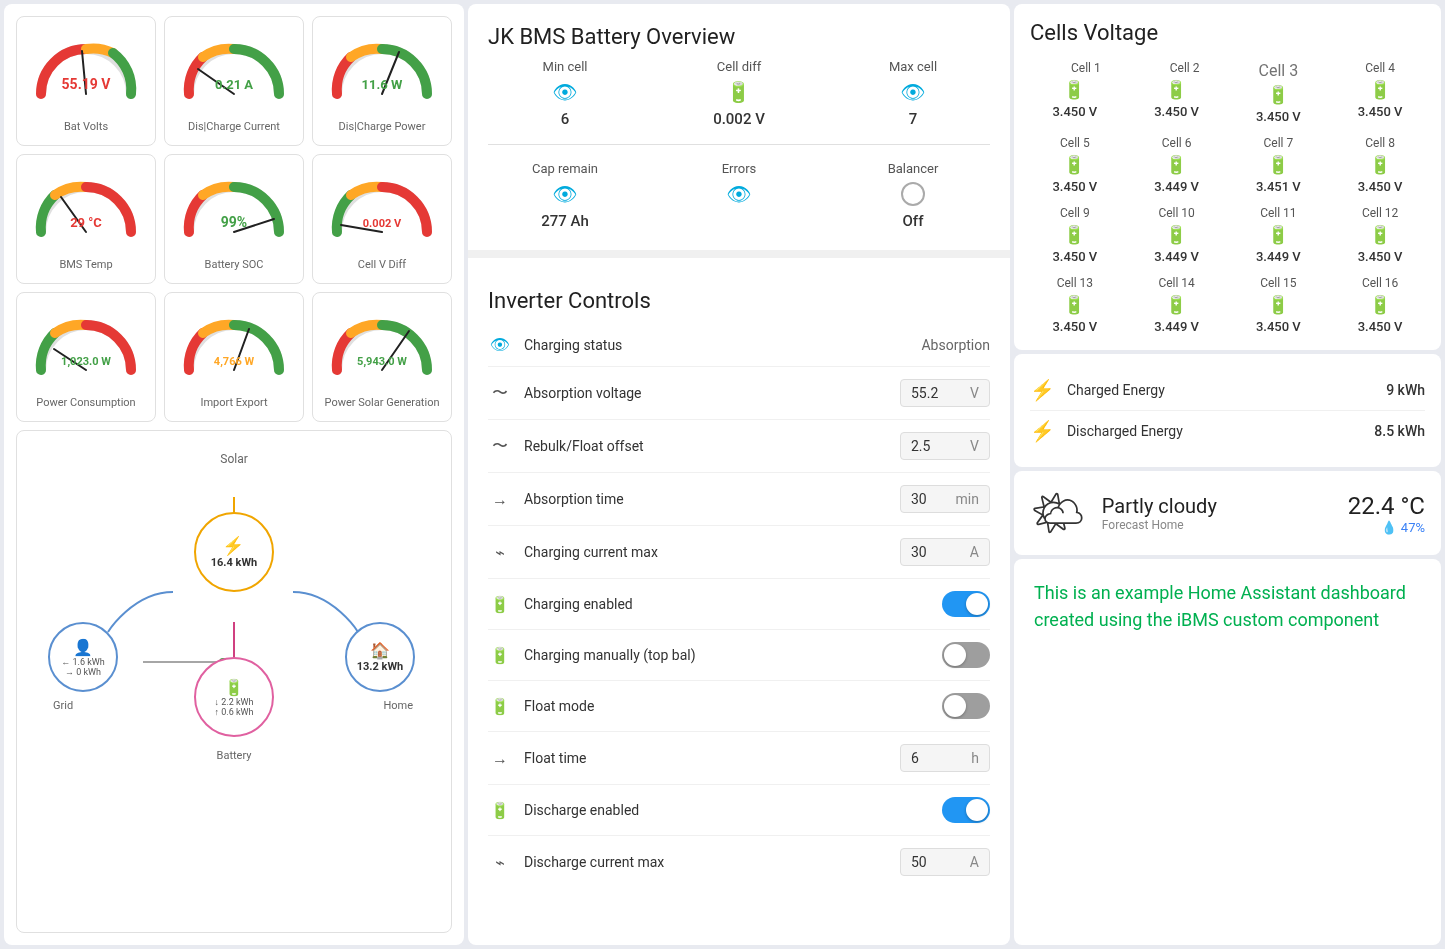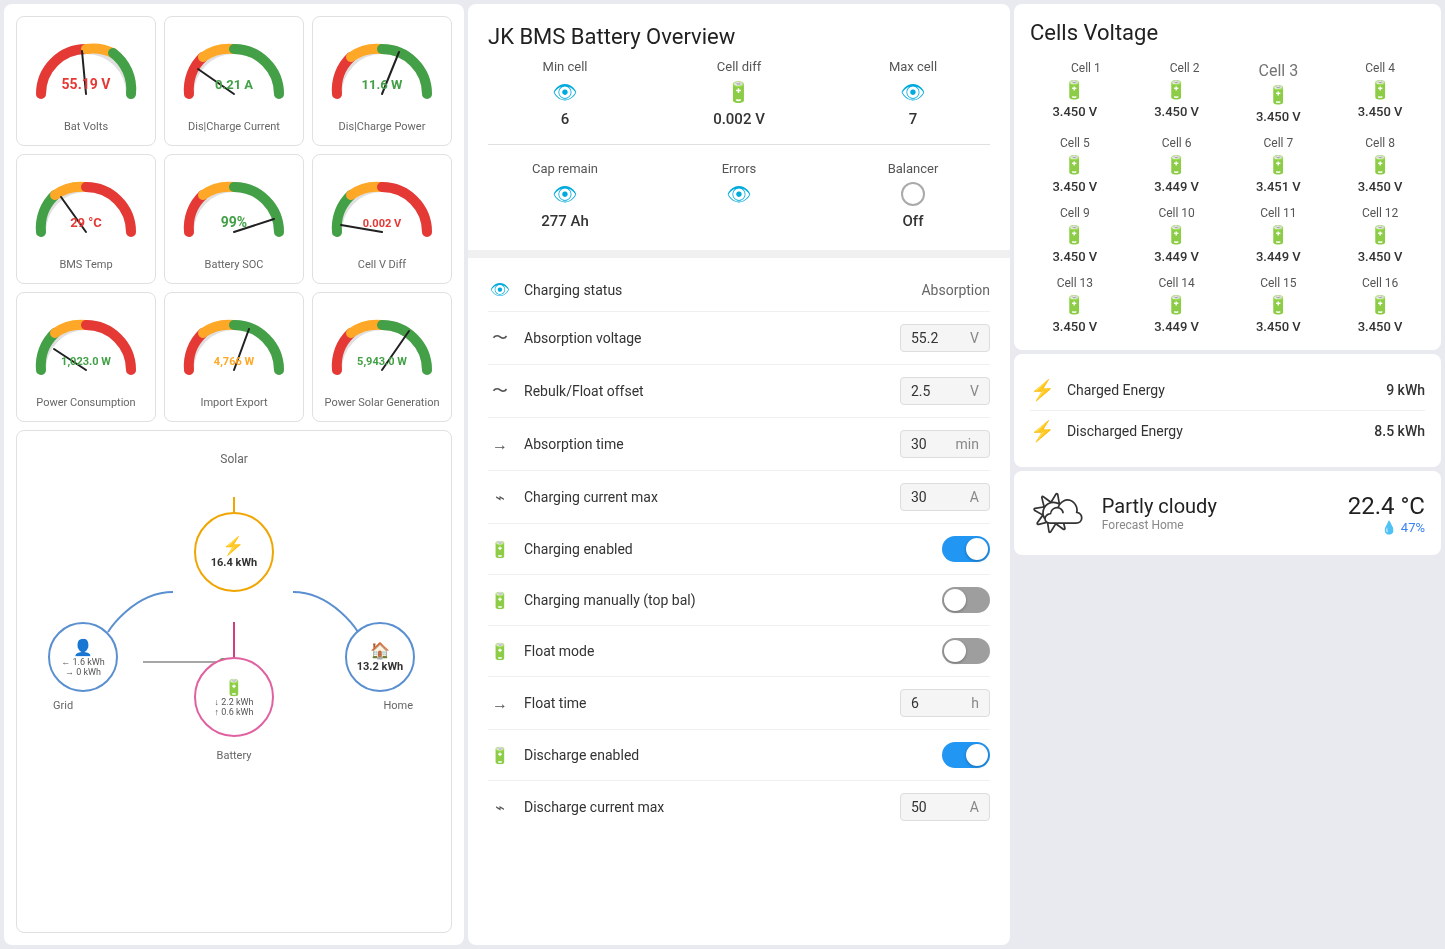--- a/index.html
+++ b/index.html
@@ -279,20 +279,21 @@
             <div style="color:#aaa;font-size:20px;border:2px solid #aaa;border-radius:50%;width:24px;height:24px;display:flex;align-items:center;justify-content:center;"></div>
             <div style="font-size:15px;font-weight:500;">Off</div>
           </div>
         </div>
       </div>
     </div>
 
     <hr style="border:none;border-top:8px solid #f0f0f0;margin:0;">
 
     <div class="inverter-controls">
+      <div class="section-title" style="padding:20px 0 10px;">Inverter Controls</div>
 
       <div class="control-row">
         <div class="control-icon" style="color:#00aadd;">👁</div>
         <div class="control-label">Charging status</div>
         <div class="control-value">Absorption</div>
       </div>
 
       <div class="control-row">
         <div class="control-icon">〜</div>
         <div class="control-label">Absorption voltage</div>
@@ -493,16 +494,19 @@
       <div style="flex:1;">
         <div style="font-size:20px;font-weight:400;color:#212121;">Partly cloudy</div>
         <div style="font-size:12px;color:#888;">Forecast Home</div>
       </div>
       <div style="text-align:right;">
         <div style="font-size:24px;font-weight:400;color:#212121;">22.4 °C</div>
         <div style="font-size:13px;color:#3b82f6;">💧 47%</div>
       </div>
     </div>
 
+    <div style="background:#fff;border-radius:8px;padding:20px;flex:1;">
+      <p style="color:#00b050;font-size:18px;font-weight:400;line-height:1.5;">This is an example Home Assistant dashboard created using the iBMS custom component</p>
+    </div>
 
   </div>
 
 </div>
 
 </body></html>

